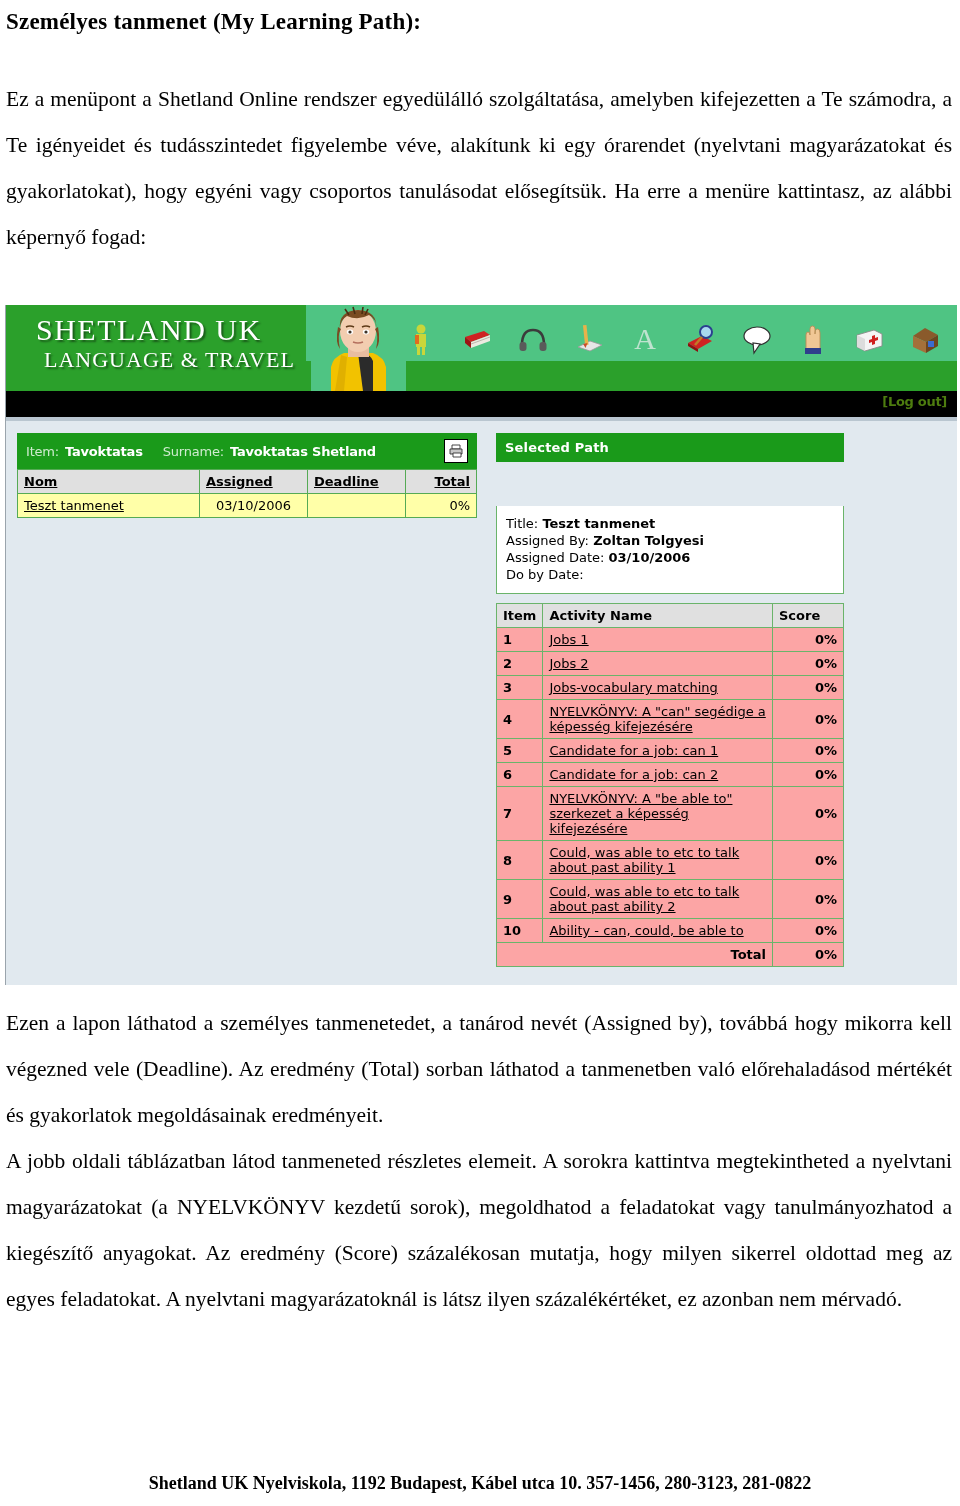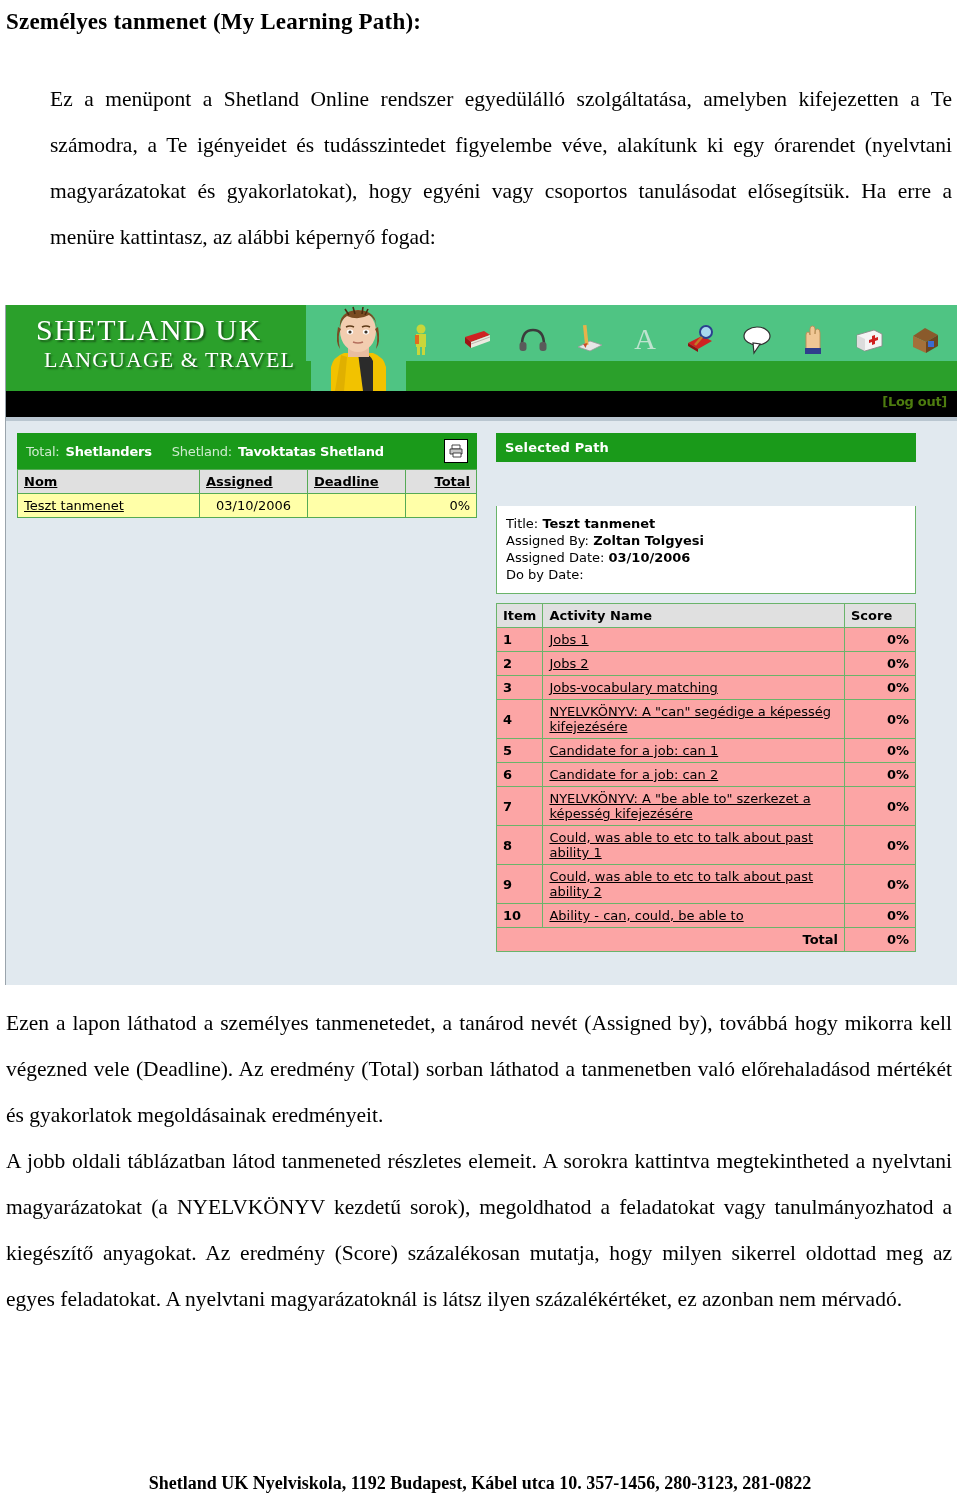--- a/index.html
+++ b/index.html
@@ -27,21 +27,21 @@
     letter-spacing: 0.2px;
   }
   .doc-para {
     font-size: 21.5px;
     line-height: 46px;
     text-align: justify;
     margin: 0;
     padding: 0 8px 0 6px;
   }
 
-  .intro-block { margin-top: 40px; margin-left: 44px; }
+  .intro-block { margin-top: 40px; }
 
   
   .shot {
     position: absolute;
     left: 5px;
     top: 305px;
     width: 952px;
     height: 680px;
     background: #e1e9ef;
     border-left: 1px solid #9aa4ac;
@@ -206,21 +206,21 @@
     cursor: pointer;
   }
   td.num { text-align: right; font-weight: bold; }
   td.ctr { text-align: center; }
 
   
   .right-panel {
     position: absolute;
     left: 490px;
     top: 12px;
-    width: 420px;
+    width: 348px;
   }
   .sel-head {
     background: #1a9a1a;
     color: #ffffff;
     font-size: 13px;
     font-weight: bold;
     padding: 7px 9px;
     letter-spacing: 0.2px;
   }
   .sel-body {
@@ -394,23 +394,23 @@
 
   <div class="logoutbar">
     <a class="logout-link">[Log out]</a>
   </div>
   <div class="bar-sep"></div>
 
   <div class="app-body">
 
     <div class="left-panel">
       <div class="panel-head">
-        <span class="lbl">Total:</span>
-        <span>Shetlanders</span>
-        <span class="lbl" style="margin-left:14px">Shetland:</span>
+        <span class="lbl">Item:</span>
+        <span>Tavoktatas</span>
+        <span class="lbl" style="margin-left:14px">Surname:</span>
         <span>Tavoktatas Shetland</span>
         <span class="printer-btn">
           <svg width="16" height="14" viewBox="0 0 16 14">
             <path d="M4 1 L12 1 L12 5 L4 5 Z" fill="#ffffff" stroke="#333" stroke-width="0.9"></path>
             <path d="M2 5 L14 5 L14 10 L2 10 Z" fill="#c8c8c8" stroke="#333" stroke-width="0.9"></path>
             <path d="M5 9 L13 9 L13 13 L5 13 Z" fill="#ffffff" stroke="#333" stroke-width="0.9"></path>
           </svg>
         </span>
       </div>
 

